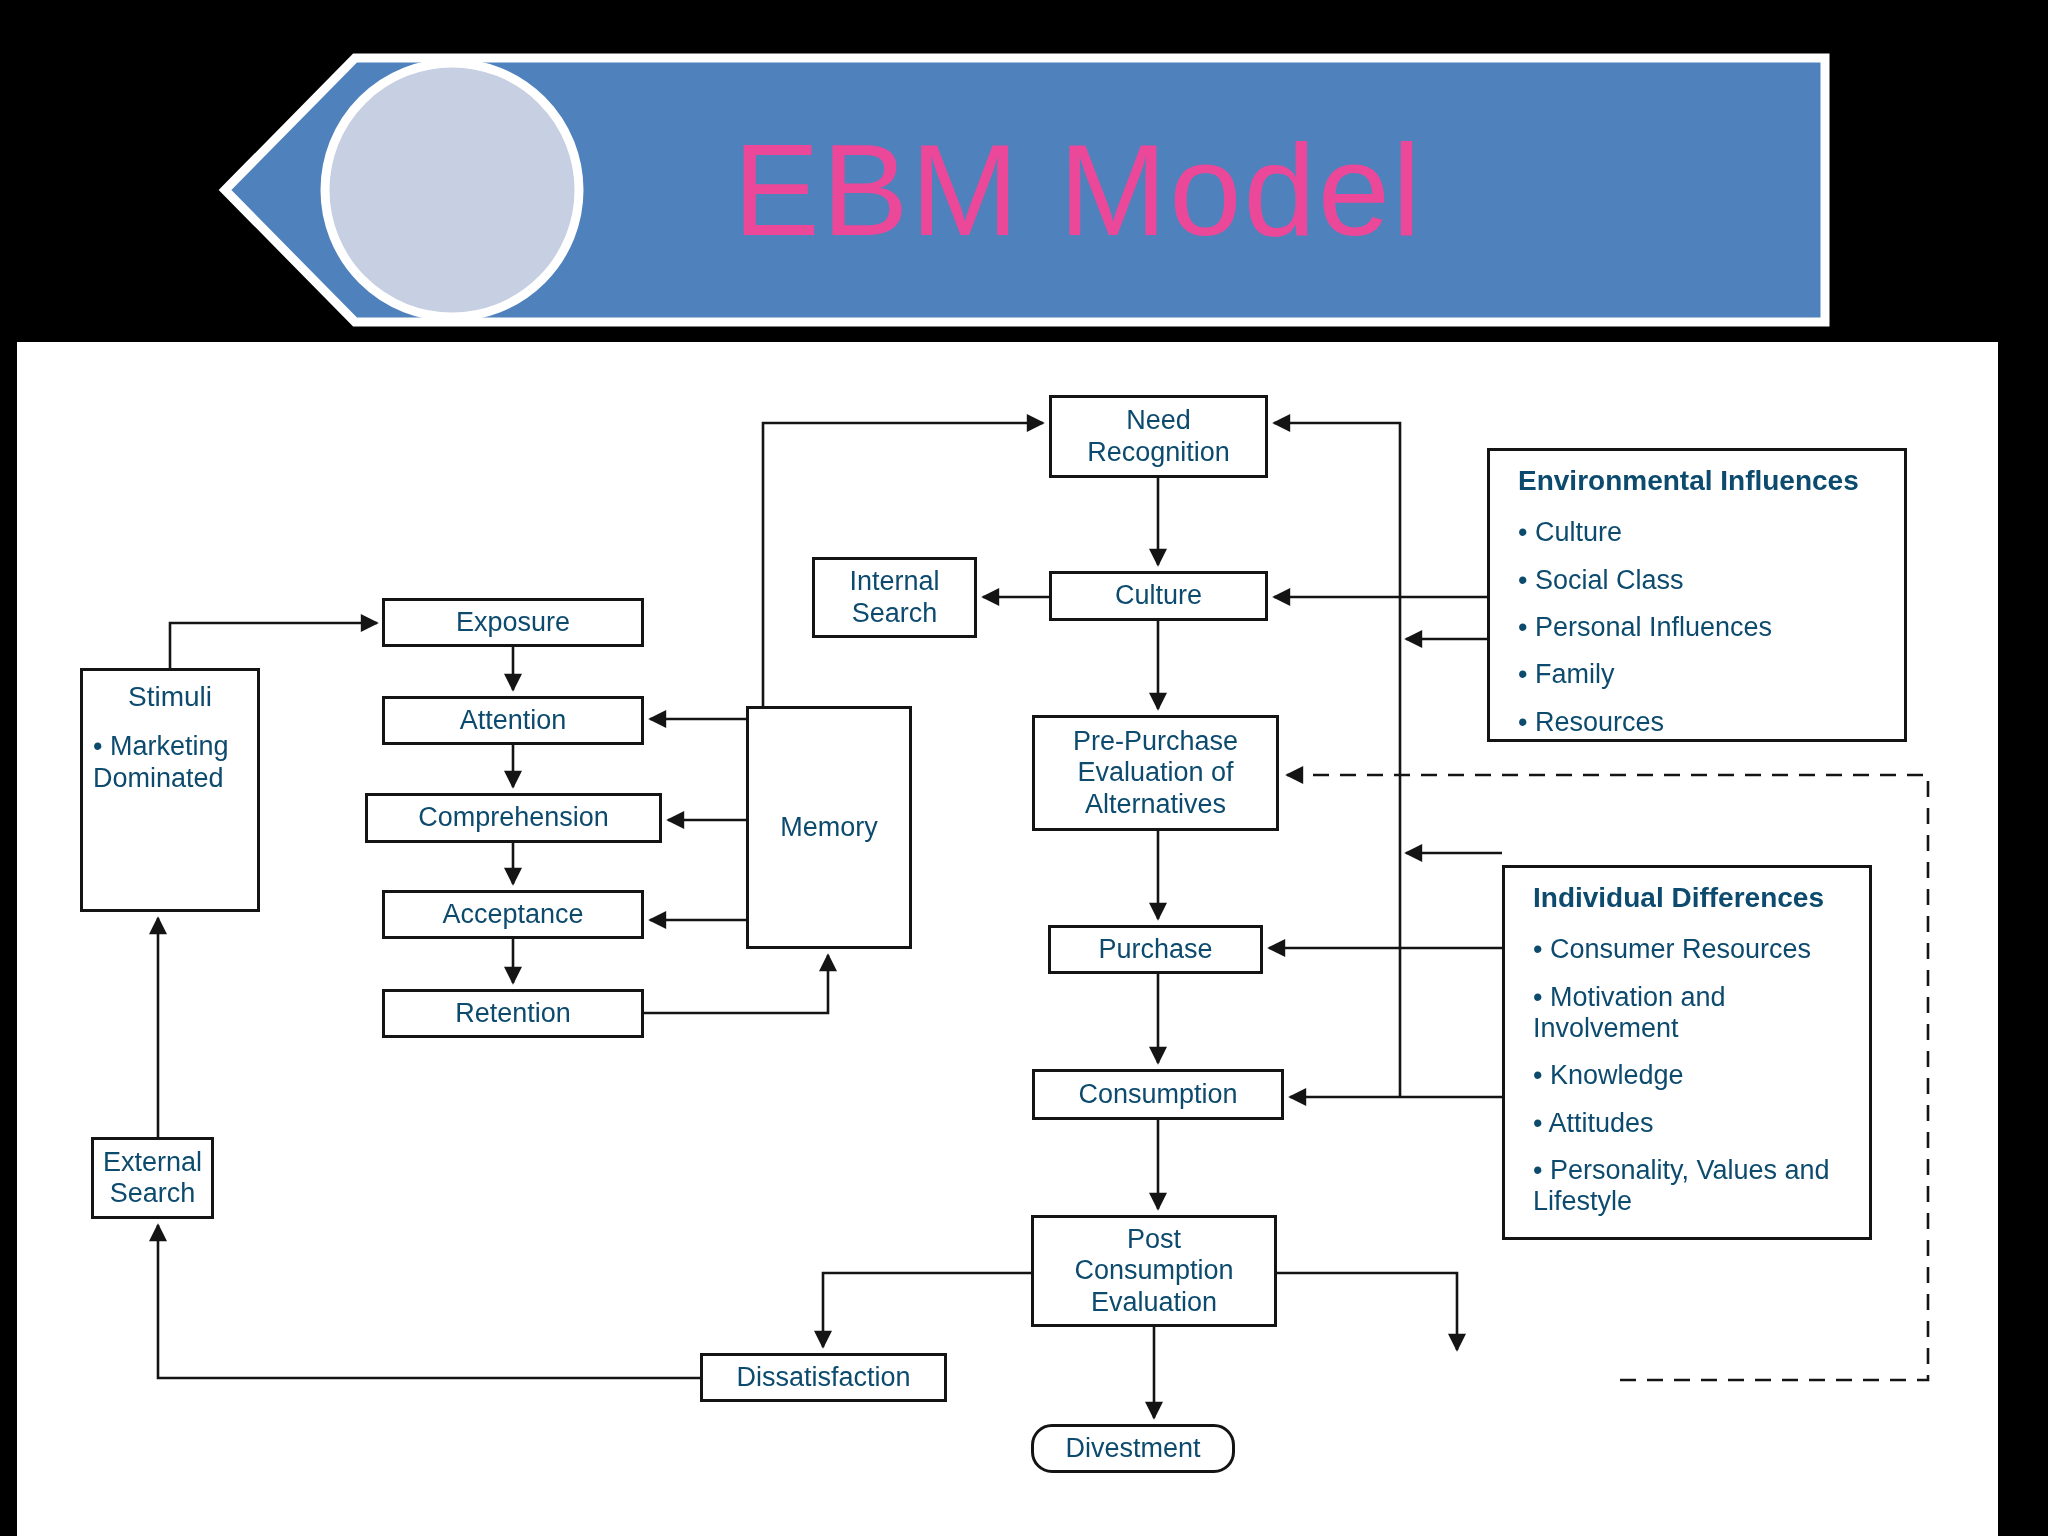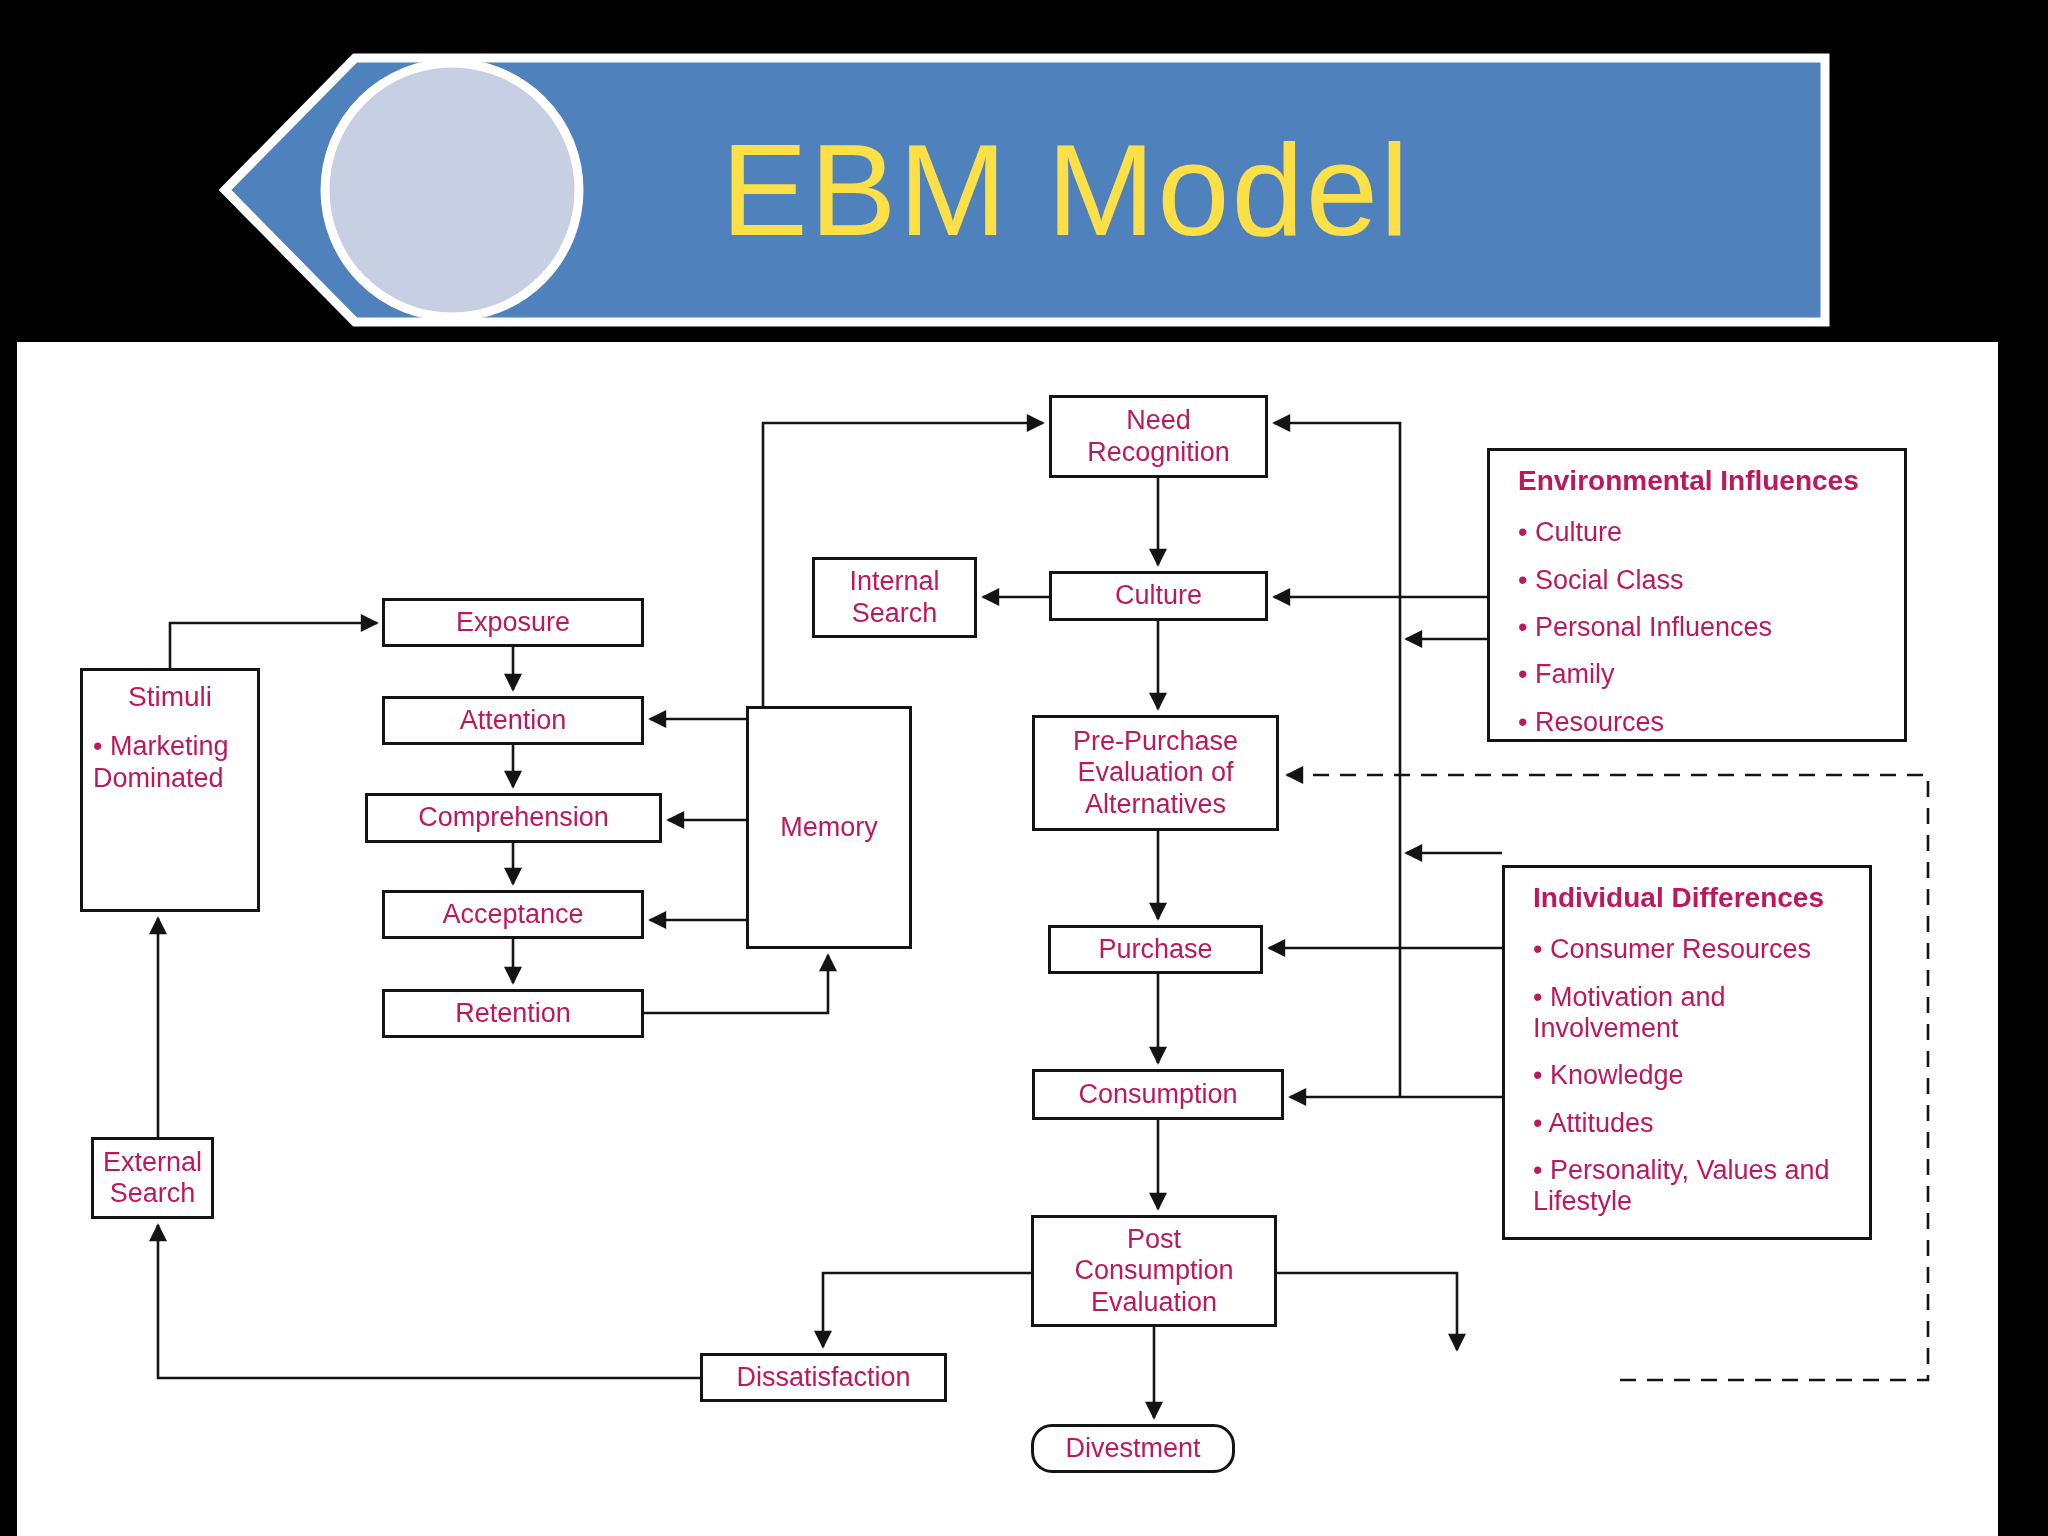--- a/index.html
+++ b/index.html
@@ -1,26 +1,26 @@
 <!DOCTYPE html>
 <html><head>
 <meta charset="utf-8">
 <style>
   html,body{margin:0;padding:0;background:#000;}
   #stage{position:relative;width:2048px;height:1536px;background:#000;overflow:hidden;
          font-family:"Liberation Sans",sans-serif;}
   #canvas{position:absolute;left:17px;top:342px;width:1981px;height:1194px;background:#ffffff;}
   #banner-svg{position:absolute;left:0;top:0;}
-  #slide-title{position:absolute;left:436px;top:58px;width:1260px;height:264px;
+  #slide-title{position:absolute;left:448px;top:58px;width:1260px;height:264px;
                display:flex;align-items:center;justify-content:center;
-               color:#fde047;font-size:130px;letter-spacing:2px;}
+               color:#ec4899;font-size:130px;letter-spacing:2px;}
   #connectors{position:absolute;left:0;top:0;}
   .node{position:absolute;box-sizing:border-box;border:3px solid #141414;background:#fff;
         display:flex;align-items:center;justify-content:center;text-align:center;
-        font-size:27px;color:#be185d;line-height:1.16;}
+        font-size:27px;color:#0c4a6e;line-height:1.16;}
   .narrow{padding:0 24px;}
   .panel{flex-direction:column;align-items:flex-start;justify-content:flex-start;
          text-align:left;padding:14px 28px;}
   .panel-title{font-weight:bold;font-size:28px;margin-bottom:4px;}
   .bullet{margin-top:16px;font-size:27px;}
   .bullet::before{content:"• ";}
   .stimuli-title{font-weight:normal;font-size:28px;align-self:center;margin-bottom:2px;}
 </style>
 </head>
 <body>

